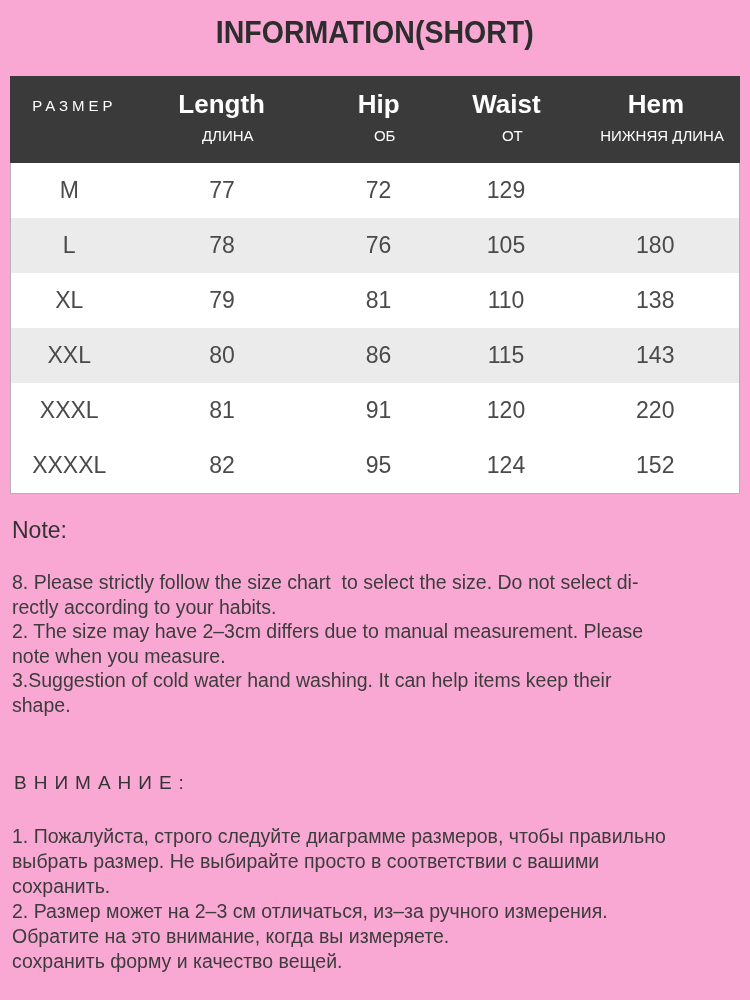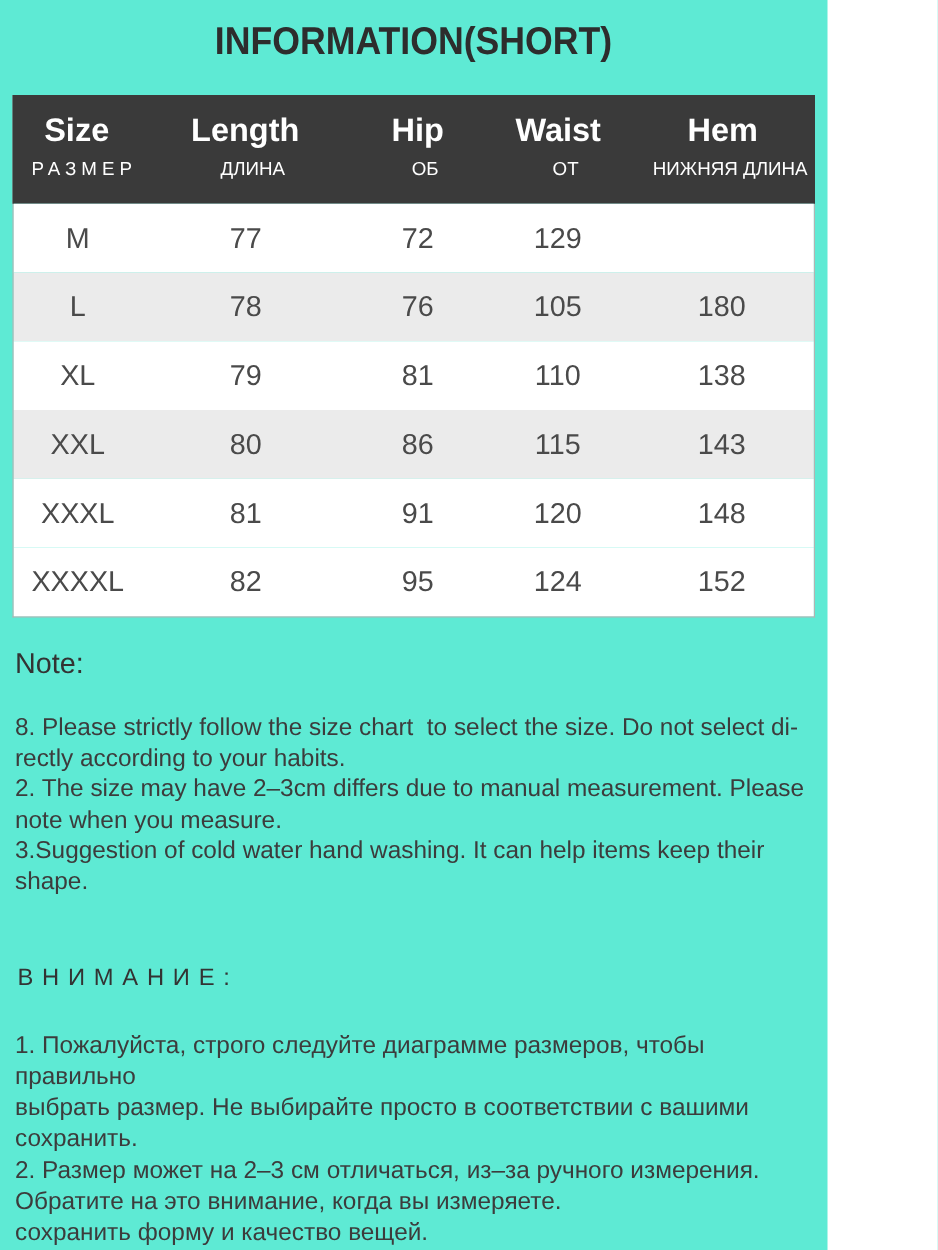--- a/index.html
+++ b/index.html
@@ -4,23 +4,23 @@
 <style>
   html, body {
     margin: 0;
     padding: 0;
     background: #ffffff;
     width: 750px;
     font-family: "Liberation Sans", sans-serif;
   }
   .page {
     position: relative;
-    width: 662px;
+    width: 750px;
     height: 1000px;
-    background: #5eead4;
+    background: #f9a8d4;
     overflow: hidden;
   }
   
   .title-wrap {
     text-align: center;
     padding-top: 15px;
   }
   .title-wrap .title-text {
     display: inline-block;
     font-size: 31px;
@@ -105,21 +105,20 @@
 
 <div class="page">
 
   <div class="title-wrap">
     <span class="title-text">INFORMATION(SHORT)</span>
   </div>
 
   <div class="chart">
     <div class="thead">
       <div class="th">
-        <div class="th-en">Size</div>
         <div class="th-ru spaced">РАЗМЕР</div>
       </div>
       <div class="th">
         <div class="th-en">Length</div>
         <div class="th-ru">ДЛИНА</div>
       </div>
       <div class="th">
         <div class="th-en">Hip</div>
         <div class="th-ru">ОБ</div>
       </div>
@@ -158,21 +157,21 @@
       <div class="td">80</div>
       <div class="td">86</div>
       <div class="td">115</div>
       <div class="td">143</div>
     </div>
     <div class="tr">
       <div class="td">XXXL</div>
       <div class="td">81</div>
       <div class="td">91</div>
       <div class="td">120</div>
-      <div class="td">148</div>
+      <div class="td">220</div>
     </div>
     <div class="tr">
       <div class="td">XXXXL</div>
       <div class="td">82</div>
       <div class="td">95</div>
       <div class="td">124</div>
       <div class="td">152</div>
     </div>
   </div>
 

